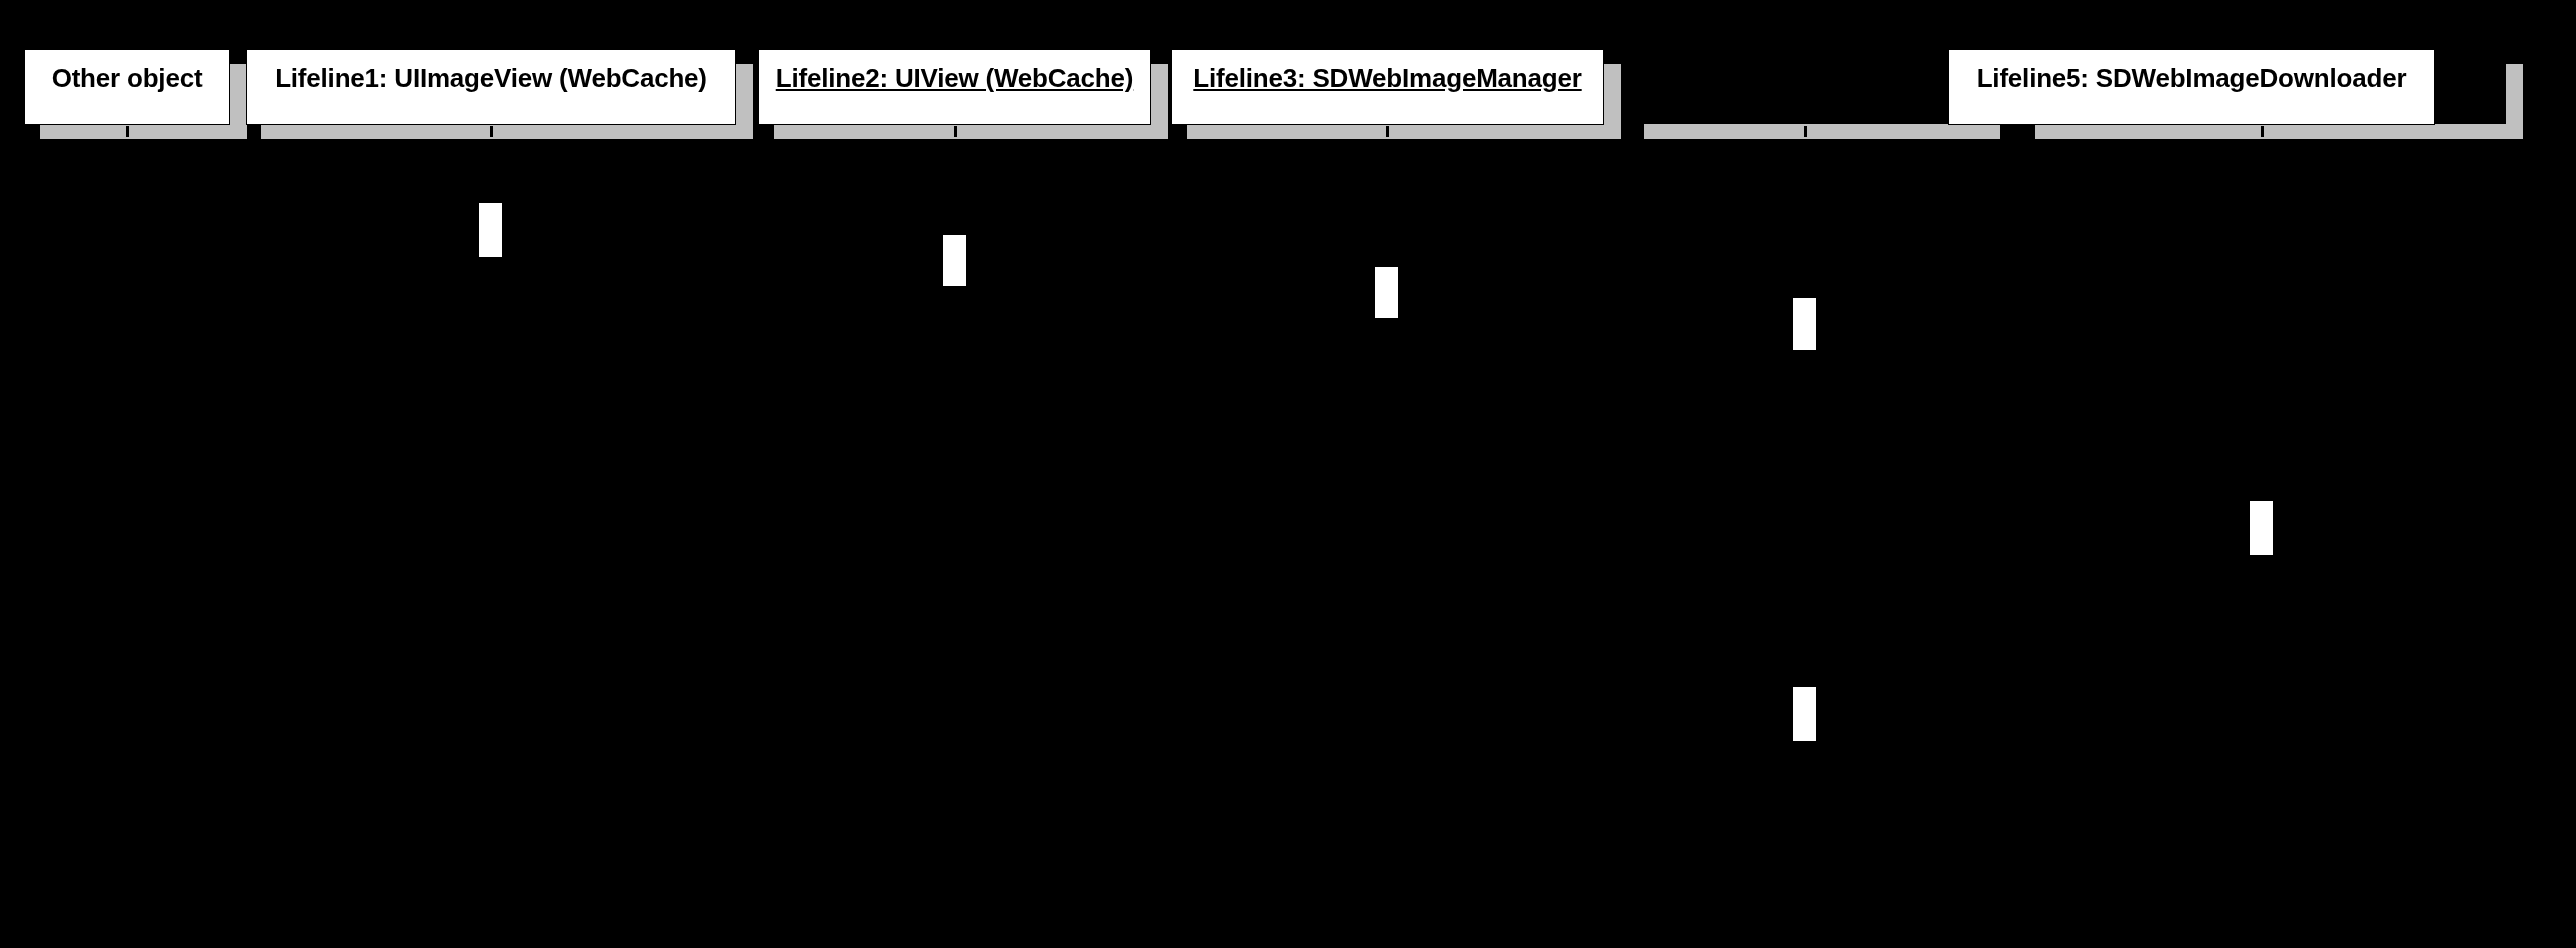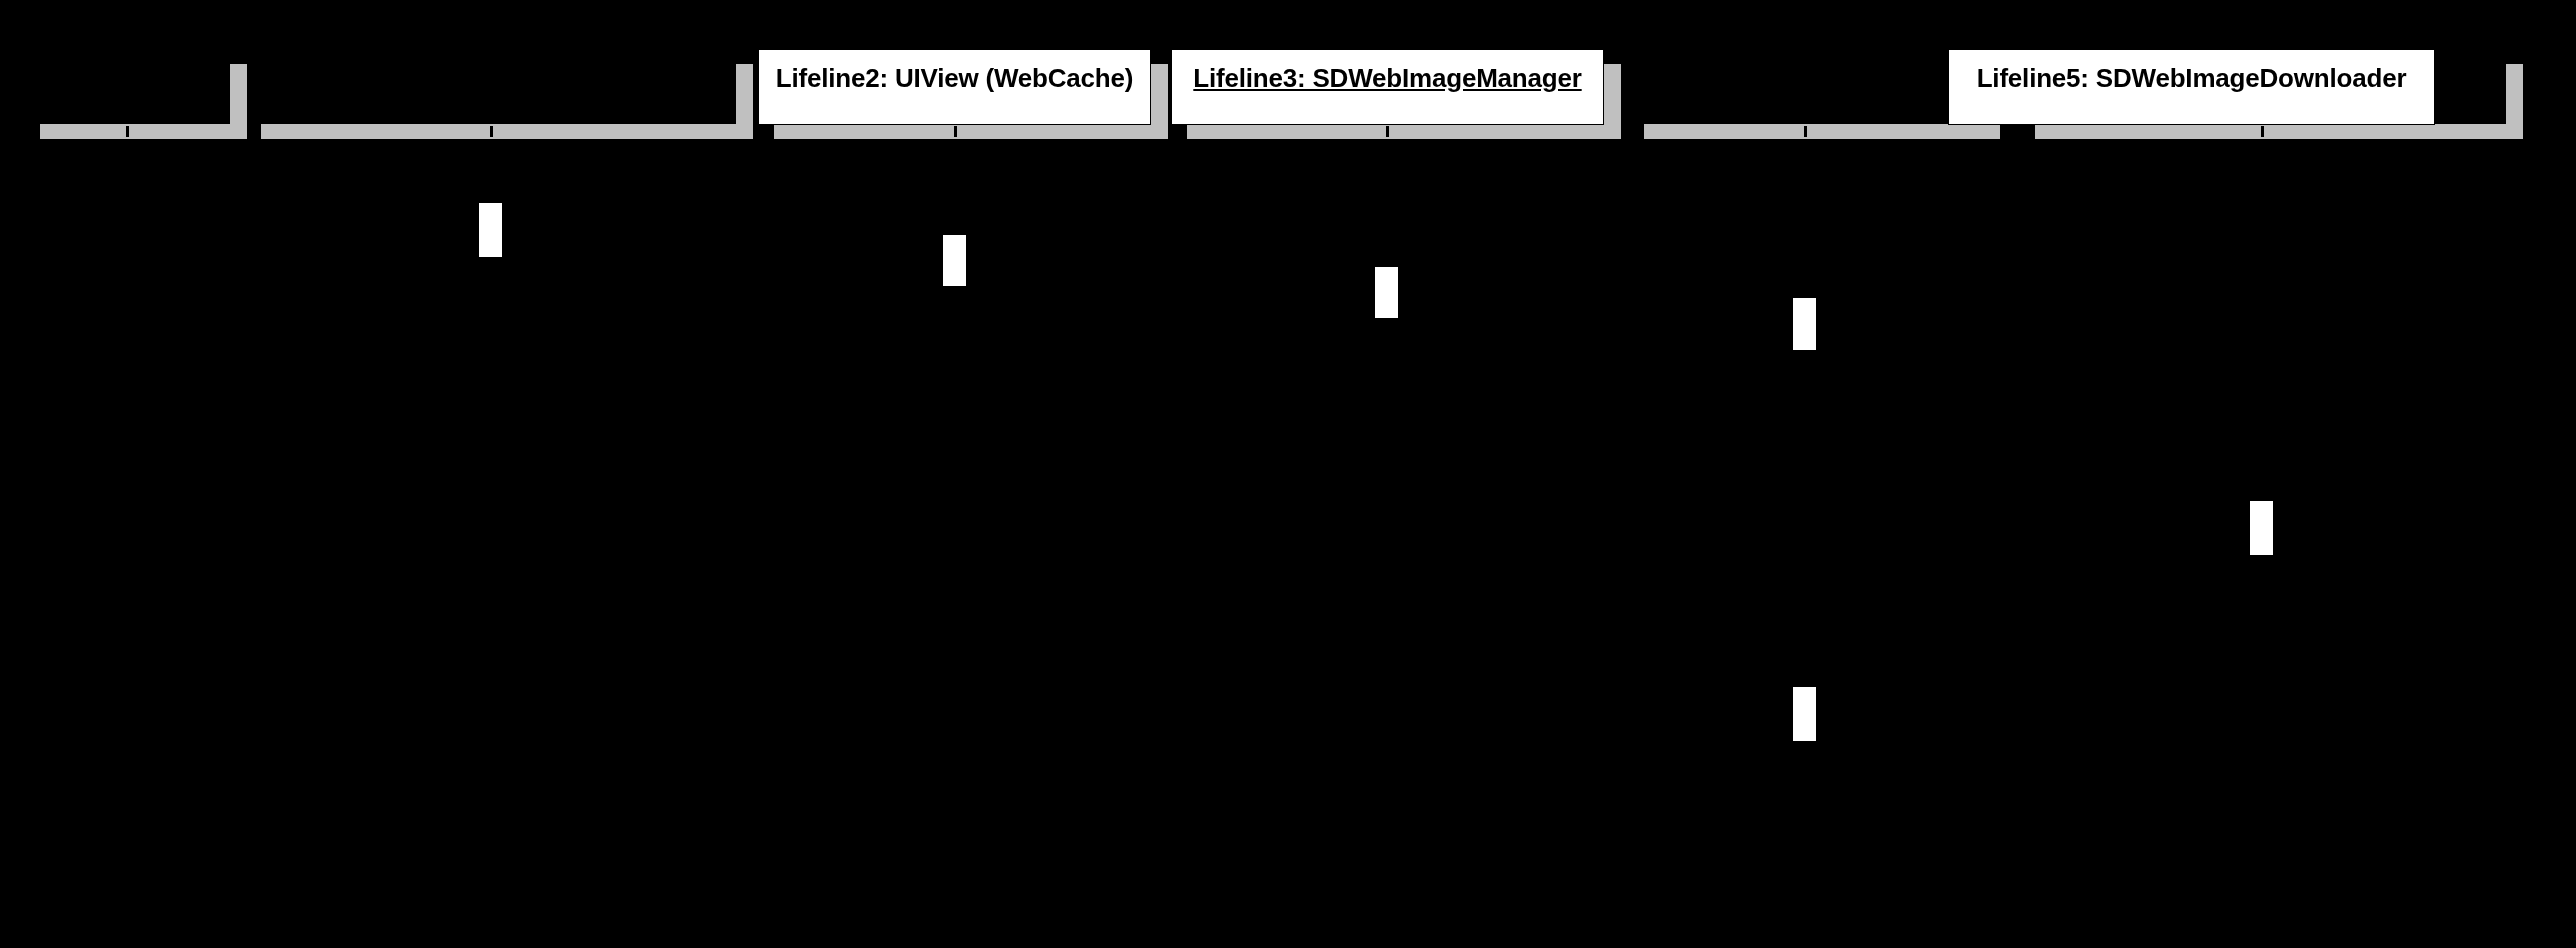--- a/index.html
+++ b/index.html
@@ -79,29 +79,35 @@
     color: #000000;
     white-space: nowrap;
   }
 </style>
 </head>
 <body>
 
 <div id="canvas">
     <div class="head-shadow-right" style="left: 230px; top: 64px; width: 16.5px; height: 75px;"></div>
     <div class="head-shadow-bottom" style="left: 40px; top: 124px; width: 206px; height: 14.6px;"></div>
+    <div class="lifeline-head" style="left: 24px; top: 49px; width: 206px; height: 76px;">
+      <span class="head-label">Other object</span>
+    </div>
     <div class="lifeline-tick" style="left: 126px; top: 126px; height: 10.7px;"></div>
     <div class="lifeline-line" style="left: 126px; top: 139px; height: 800px;"></div>
     <div class="head-shadow-right" style="left: 736px; top: 64px; width: 16.5px; height: 75px;"></div>
     <div class="head-shadow-bottom" style="left: 261px; top: 124px; width: 490px; height: 14.6px;"></div>
+    <div class="lifeline-head" style="left: 246px; top: 49px; width: 490px; height: 76px;">
+      <span class="head-label">Lifeline1: UIImageView (WebCache)</span>
+    </div>
     <div class="lifeline-tick" style="left: 490px; top: 126px; height: 10.7px;"></div>
     <div class="lifeline-line" style="left: 490px; top: 139px; height: 800px;"></div>
     <div class="head-shadow-right" style="left: 1151px; top: 64px; width: 16.5px; height: 75px;"></div>
     <div class="head-shadow-bottom" style="left: 774px; top: 124px; width: 393px; height: 14.6px;"></div>
-    <div class="lifeline-head" style="left: 758px; top: 49px; width: 393px; height: 76px;">
+    <div class="lifeline-head" style="left: 758px; top: 49px; width: 393px; height: 76px; text-decoration: underline;">
       <span class="head-label">Lifeline2: UIView (WebCache)</span>
     </div>
     <div class="lifeline-tick" style="left: 954px; top: 126px; height: 10.7px;"></div>
     <div class="lifeline-line" style="left: 954px; top: 139px; height: 800px;"></div>
     <div class="head-shadow-right" style="left: 1604px; top: 64px; width: 16.5px; height: 75px;"></div>
     <div class="head-shadow-bottom" style="left: 1187px; top: 124px; width: 433px; height: 14.6px;"></div>
     <div class="lifeline-head" style="left: 1171px; top: 49px; width: 433px; height: 76px; text-decoration: underline;">
       <span class="head-label">Lifeline3: SDWebImageManager</span>
     </div>
     <div class="lifeline-tick" style="left: 1386px; top: 126px; height: 10.7px;"></div>

